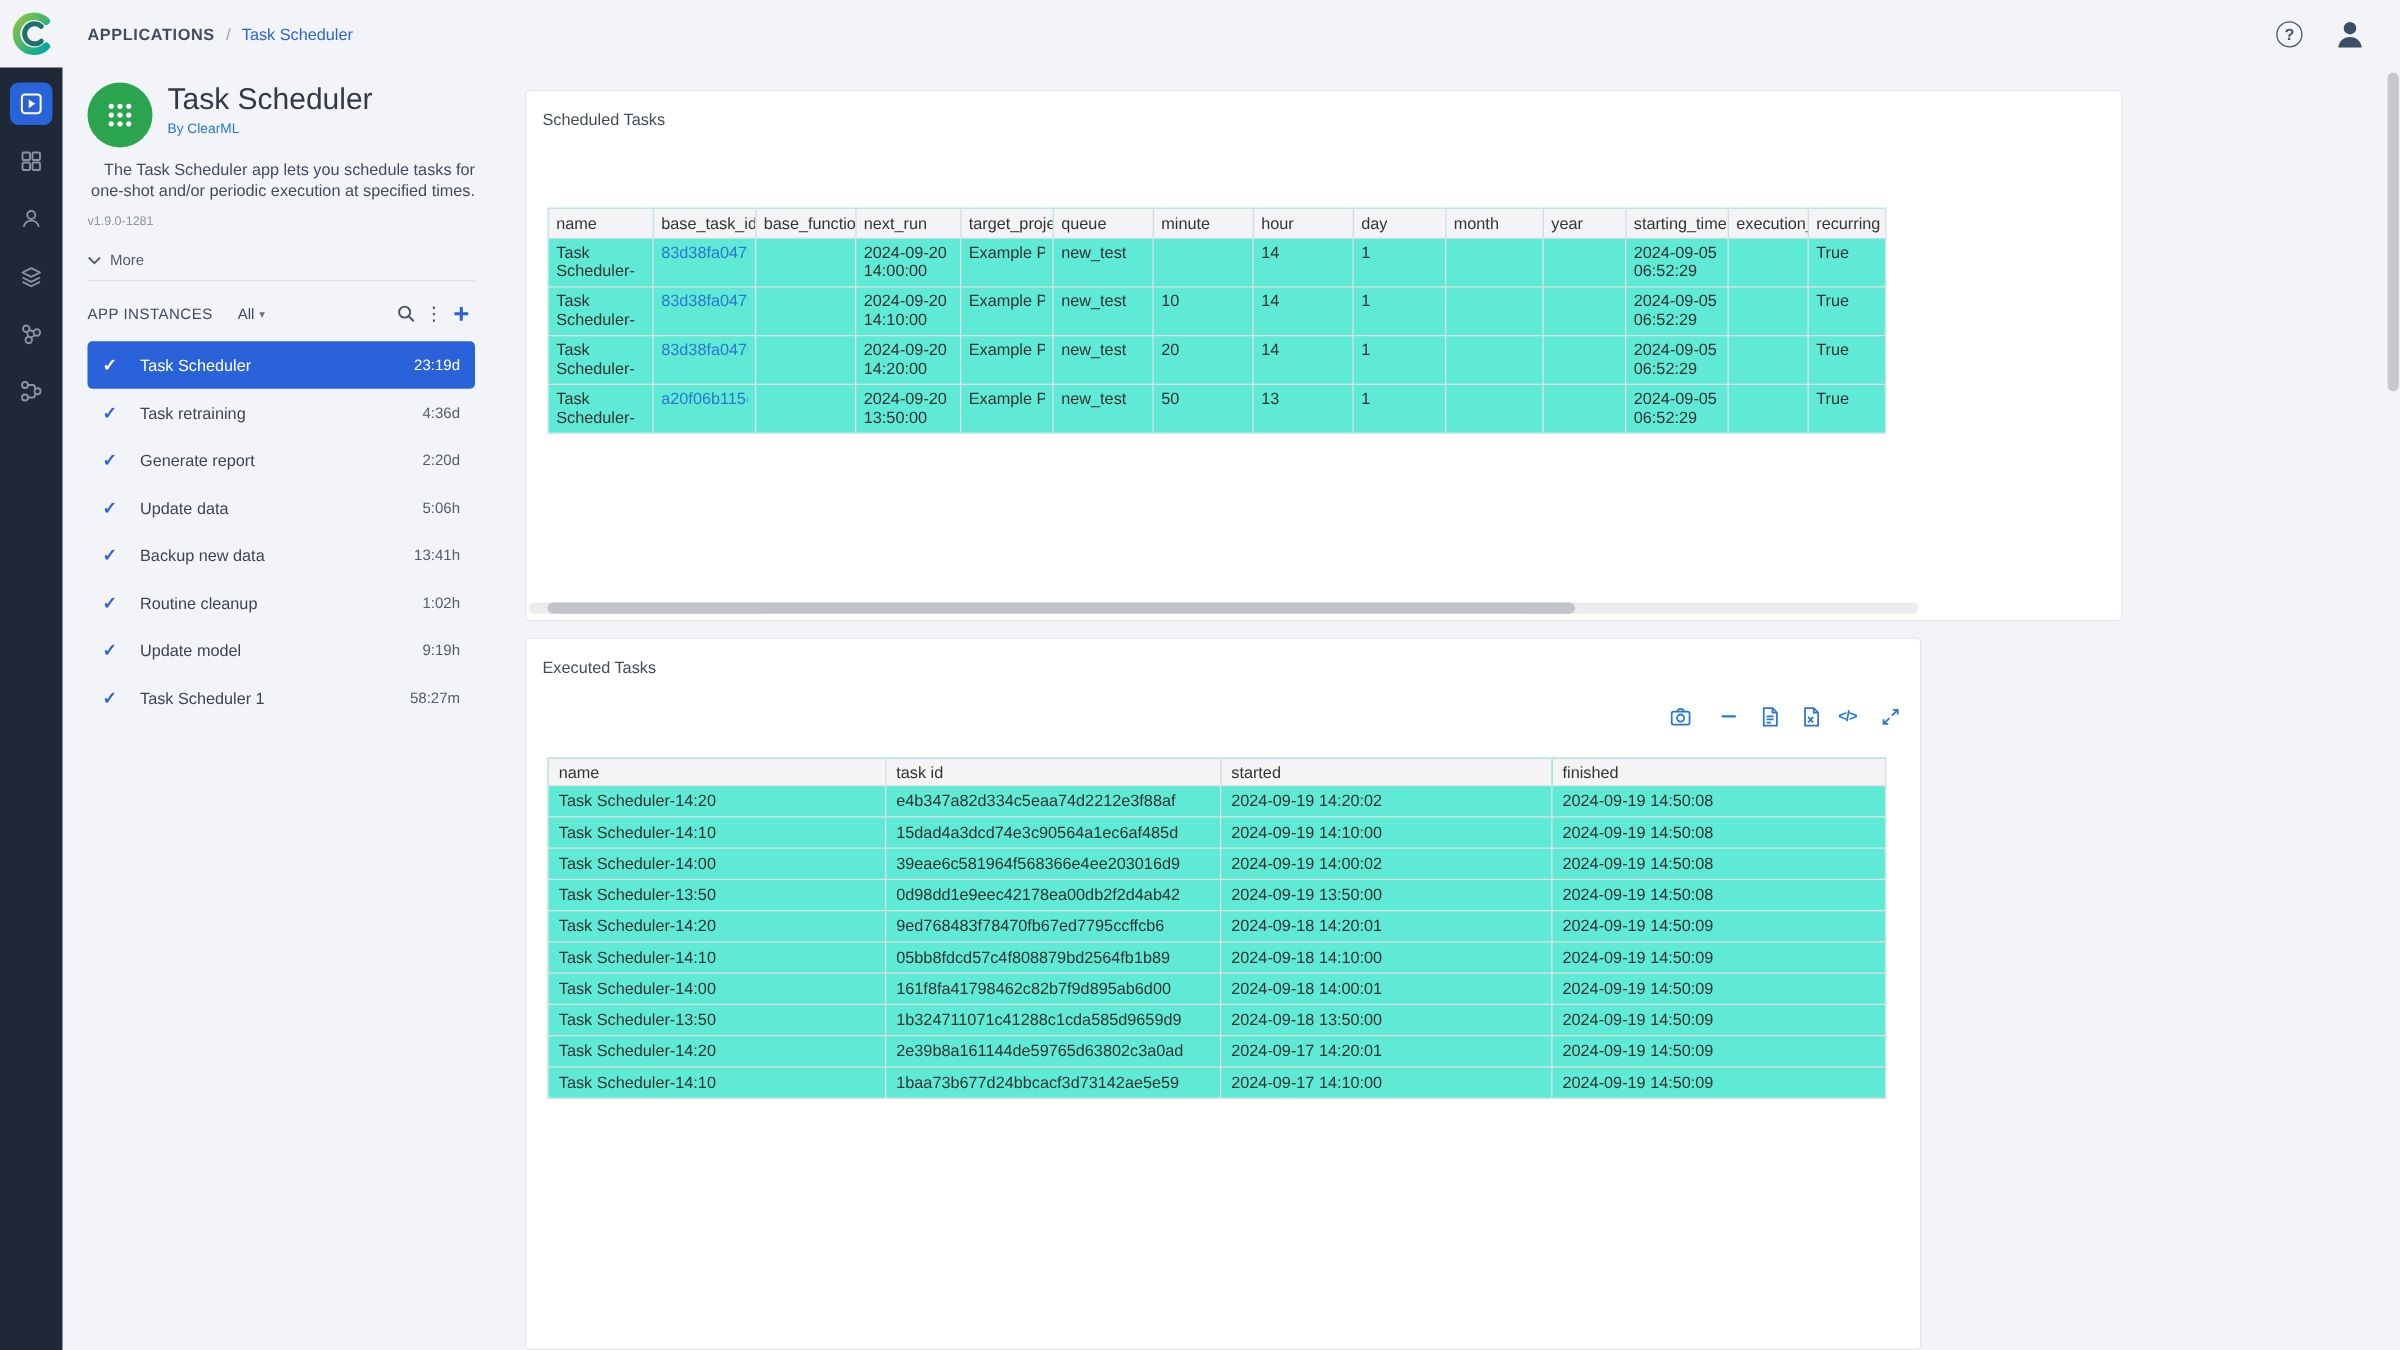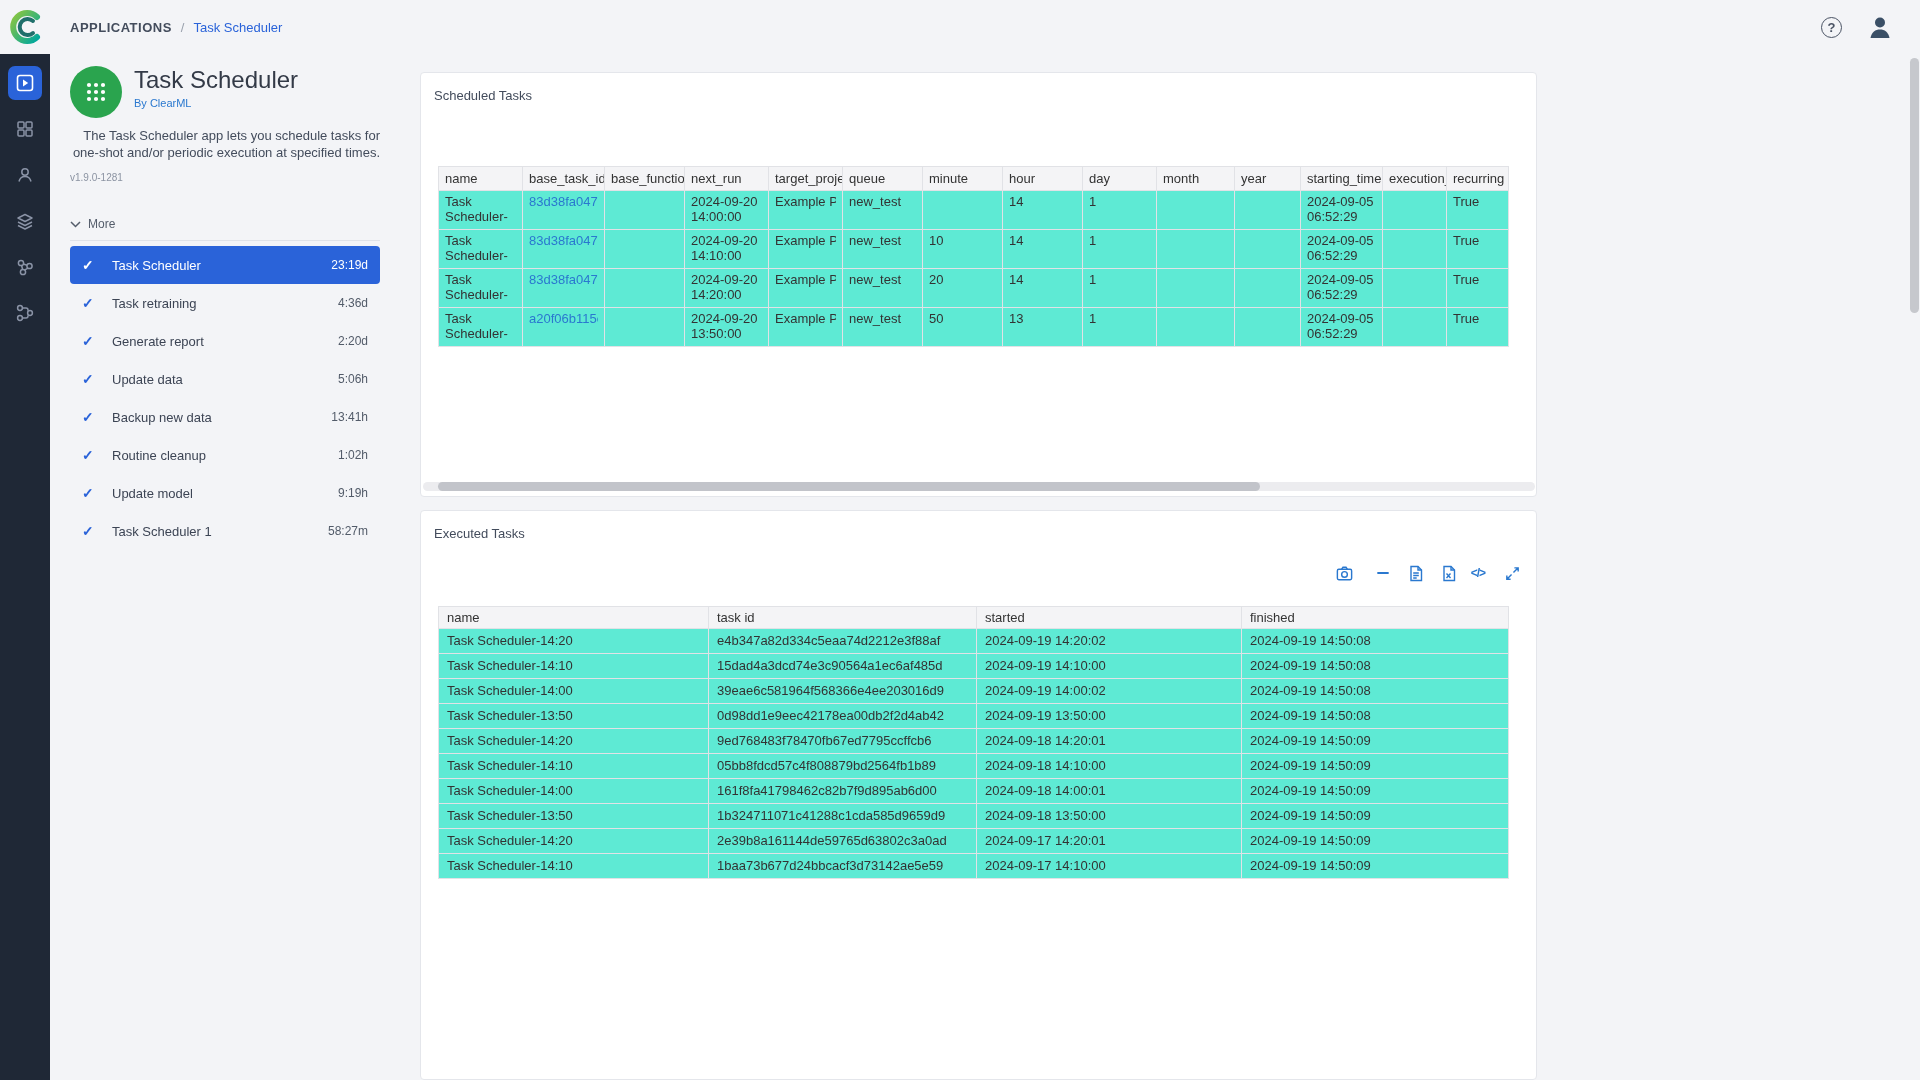--- a/index.html
+++ b/index.html
@@ -25,40 +25,40 @@
   .nav-item.active{background:var(--accent);}
 
   
   .app-panel{position:absolute;left:70px;top:66px;width:310px;}
   .app-head{display:flex;gap:12px;align-items:flex-start;}
   .app-icon{width:52px;height:52px;border-radius:50%;background:var(--green);display:flex;align-items:center;justify-content:center;flex:0 0 auto;}
   .app-title{font-size:24px;color:#333a47;font-weight:400;line-height:28px;}
   .app-byline{font-size:11px;color:var(--link);margin-top:3px;cursor:pointer;}
   .app-desc{margin-top:9px;font-size:13px;line-height:17px;color:#434c5c;text-align:right;}
   .app-version{margin-top:11px;font-size:10px;color:#8b93a2;}
-  .more-row{margin-top:34px;display:flex;align-items:center;gap:7px;font-size:12px;color:#545d6b;cursor:pointer;}
+  .more-row{margin-top:18px;display:flex;align-items:center;gap:7px;font-size:12px;color:#545d6b;cursor:pointer;}
   .panel-divider{margin-top:9px;height:1px;background:#dfe2e8;}
   .inst-header{margin-top:9px;height:34px;display:flex;align-items:center;font-size:12px;}
   .inst-header .label{color:#3f4856;letter-spacing:.4px;font-weight:500;}
   .all-dd{margin-left:20px;display:flex;align-items:center;gap:4px;color:#3f4856;cursor:pointer;}
   .all-dd .caret{font-size:9px;color:#6a7382;}
   .spacer{flex:1;}
   .icon-btn{cursor:pointer;display:flex;align-items:center;justify-content:center;width:22px;height:22px;}
   .kebab{font-size:15px;color:#4a5364;letter-spacing:0;}
   .plus{font-size:22px;color:var(--accent);font-weight:bold;line-height:20px;}
   .inst-list{margin-top:5px;}
   .inst-row{height:38px;display:flex;align-items:center;padding:0 12px 0 12px;border-radius:4px;cursor:pointer;font-size:13px;color:#3c4454;}
   .inst-row .check{color:var(--accent);font-weight:bold;width:30px;font-size:14px;}
   .inst-row .inst-time{margin-left:auto;font-size:12px;color:#525b69;}
   .inst-row.selected{background:var(--accent);color:#fff;}
   .inst-row.selected .check,.inst-row.selected .inst-time{color:#fff;}
 
   
   .card{position:absolute;background:#fff;border:1px solid #e4e6eb;border-radius:4px;}
-  .card-scheduled{left:420px;top:72px;width:1117px;height:425px;}
+  .card-scheduled{left:420px;top:72px;width:1278px;height:425px;}
   .card-executed{left:420px;top:510px;width:1117px;height:570px;}
   .card-title{position:absolute;left:13px;top:15px;font-size:13px;color:#434c5c;}
 
   table{border-collapse:collapse;table-layout:fixed;font-size:13px;background:#5eead4;}
   th,td{border:1px solid #e1e2e6;text-align:left;overflow:hidden;}
   th{background:#f4f4f6;font-weight:400;padding:4px 6px;white-space:nowrap;height:24px;color:#333;}
   .sch-table-wrap{position:absolute;left:17px;top:93px;width:1083px;overflow:hidden;}
   .sch{width:1070px;}
   .sch td{vertical-align:top;padding:3px 6px;height:38px;line-height:15px;color:#333;}
   td.link{color:var(--link);cursor:pointer;}
@@ -185,20 +185,36 @@
   <div class="app-version">v1.9.0-1281</div>
 
   <div class="more-row">
     <svg width="11" height="7" viewBox="0 0 11 7">
         <path d="M1 1l4.5 4.5L10 1" fill="none" stroke="#545d6b" stroke-width="1.5"></path>
       </svg>
     <span>More</span>
   </div>
   <div class="panel-divider"></div>
 
+  <div class="inst-header">
+    <span class="label">APP INSTANCES</span>
+    <span class="all-dd">
+      <span>All</span>
+      <span class="caret">▾</span>
+    </span>
+    <span class="spacer"></span>
+    <span class="icon-btn">
+      <svg width="16" height="16" viewBox="0 0 16 16" fill="none" stroke="#4a5364" stroke-width="1.5">
+        <circle cx="6.7" cy="6.7" r="4.4"></circle>
+          <path d="M10.2 10.2L14 14"></path>
+      </svg>
+    </span>
+    <span class="icon-btn kebab">⋮</span>
+    <span class="icon-btn plus">+</span>
+  </div>
 
   <div class="inst-list">
 
       <div class="inst-row selected">
         <span class="check">✓</span>
         <span class="inst-name">Task Scheduler</span>
         <span class="inst-time">23:19d</span>
       </div>
 
       <div class="inst-row">

